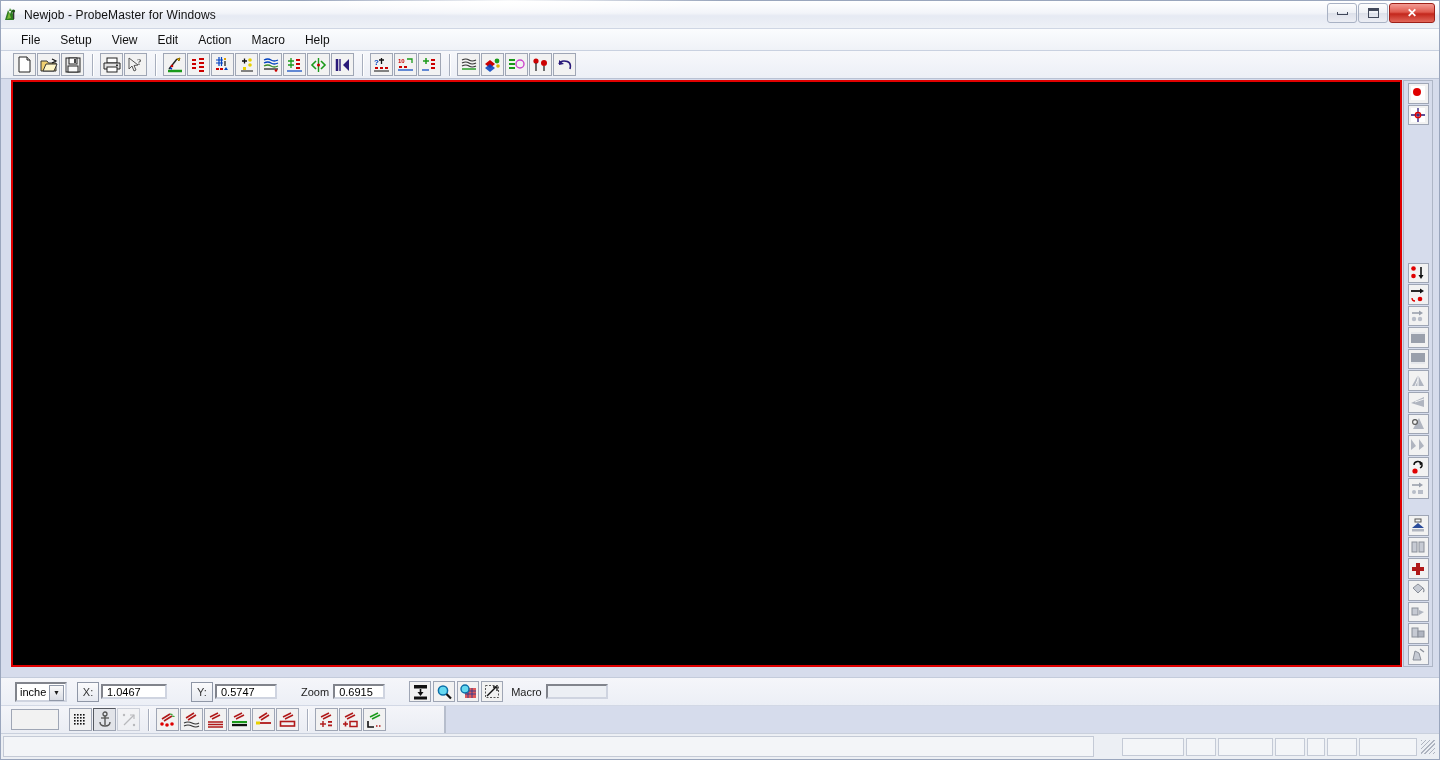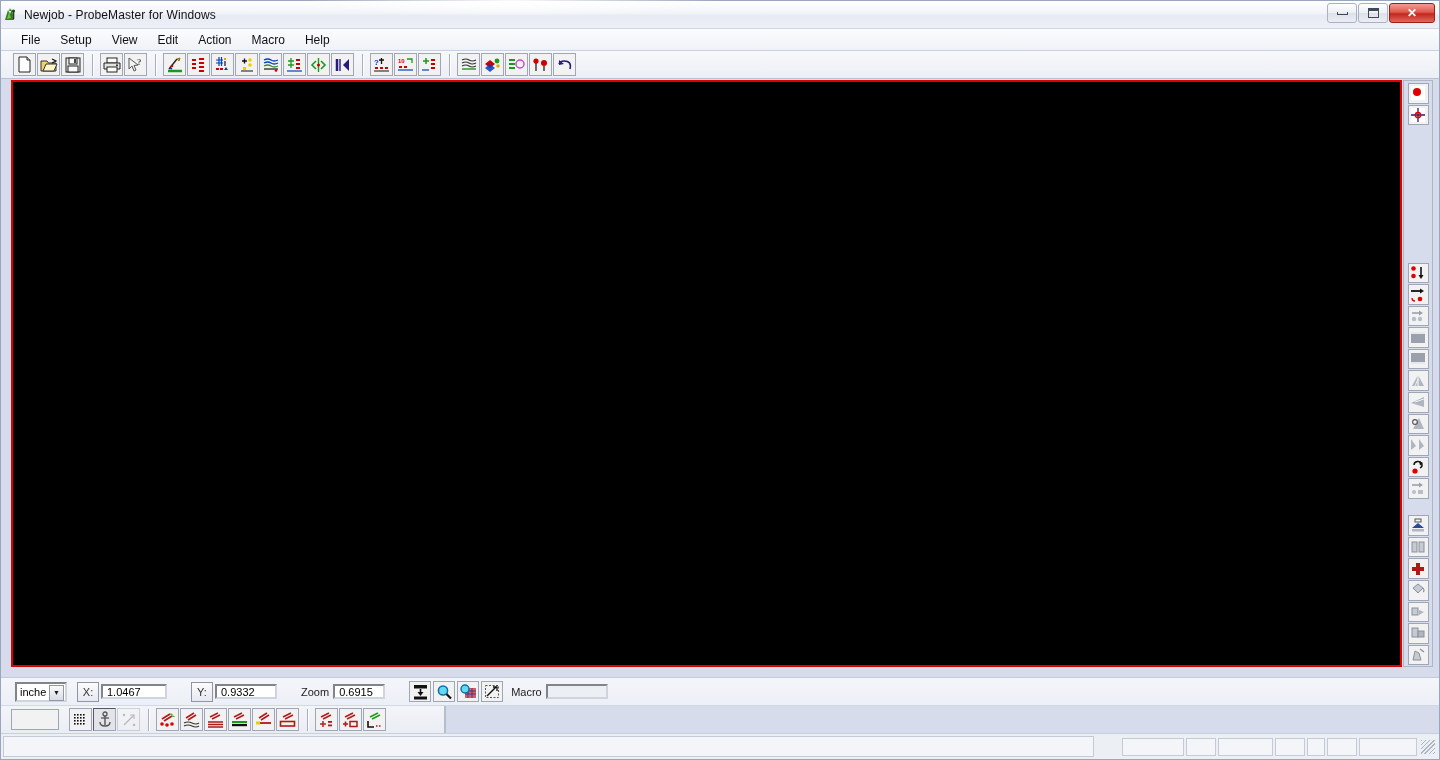--- a/index.html
+++ b/index.html
@@ -602,21 +602,21 @@
 
     <div class="cb-select">
       <span>inche</span>
       <span class="arrow">▼</span>
     </div>
 
     <div class="cb-label-btn">X:</div>
     <div class="cb-field" style="width:66px">1.0467</div>
 
     <div class="cb-label-btn">Y:</div>
-    <div class="cb-field" style="width:62px">0.9332</div>
+    <div class="cb-field" style="width:62px">0.5747</div>
 
     <div class="cb-text">Zoom</div>
     <div class="cb-field" style="width:52px">0.6915</div>
 
     <div class="cb-icon-btn">
       <svg width="17" height="16" viewBox="0 0 17 16">
           <rect x="2" y="1" width="13" height="3.5" fill="#111"></rect>
           <path d="M8.5 5 v4" stroke="#111" stroke-width="1.6"></path>
           <path d="M5.5 8 L8.5 12 L11.5 8 Z" fill="#111"></path>
           <rect x="2" y="12.5" width="13" height="3" fill="#111"></rect>

